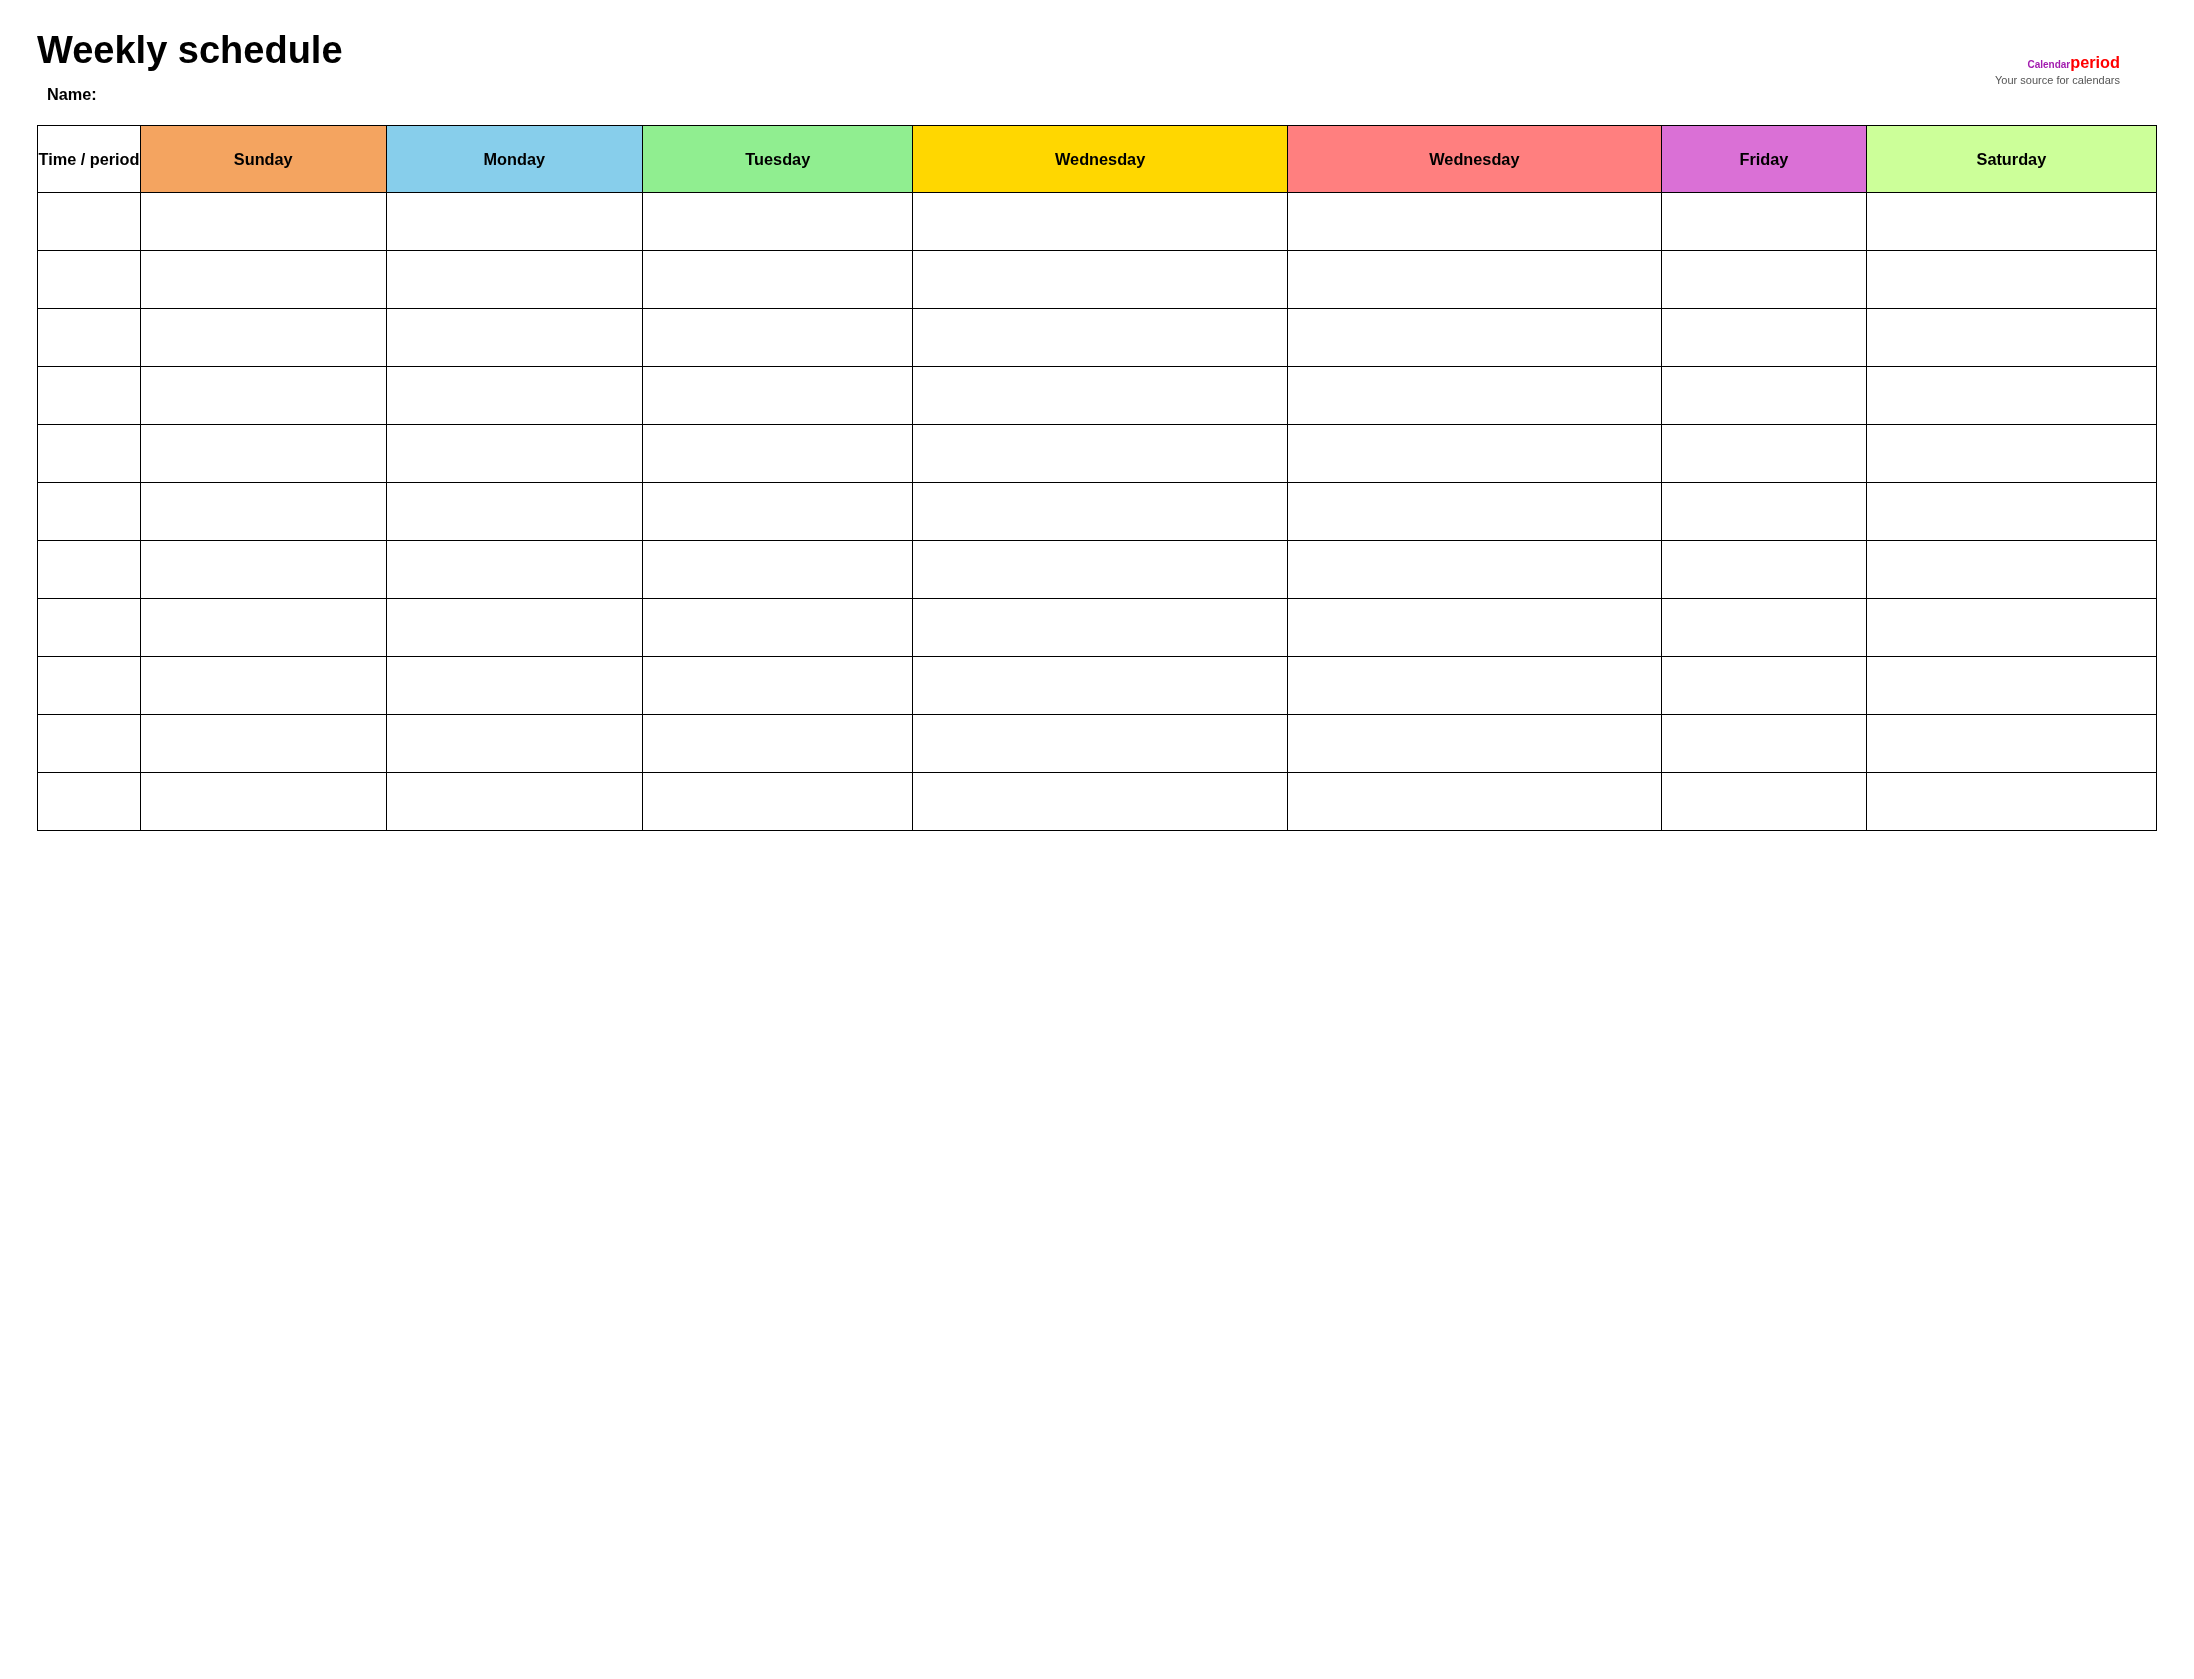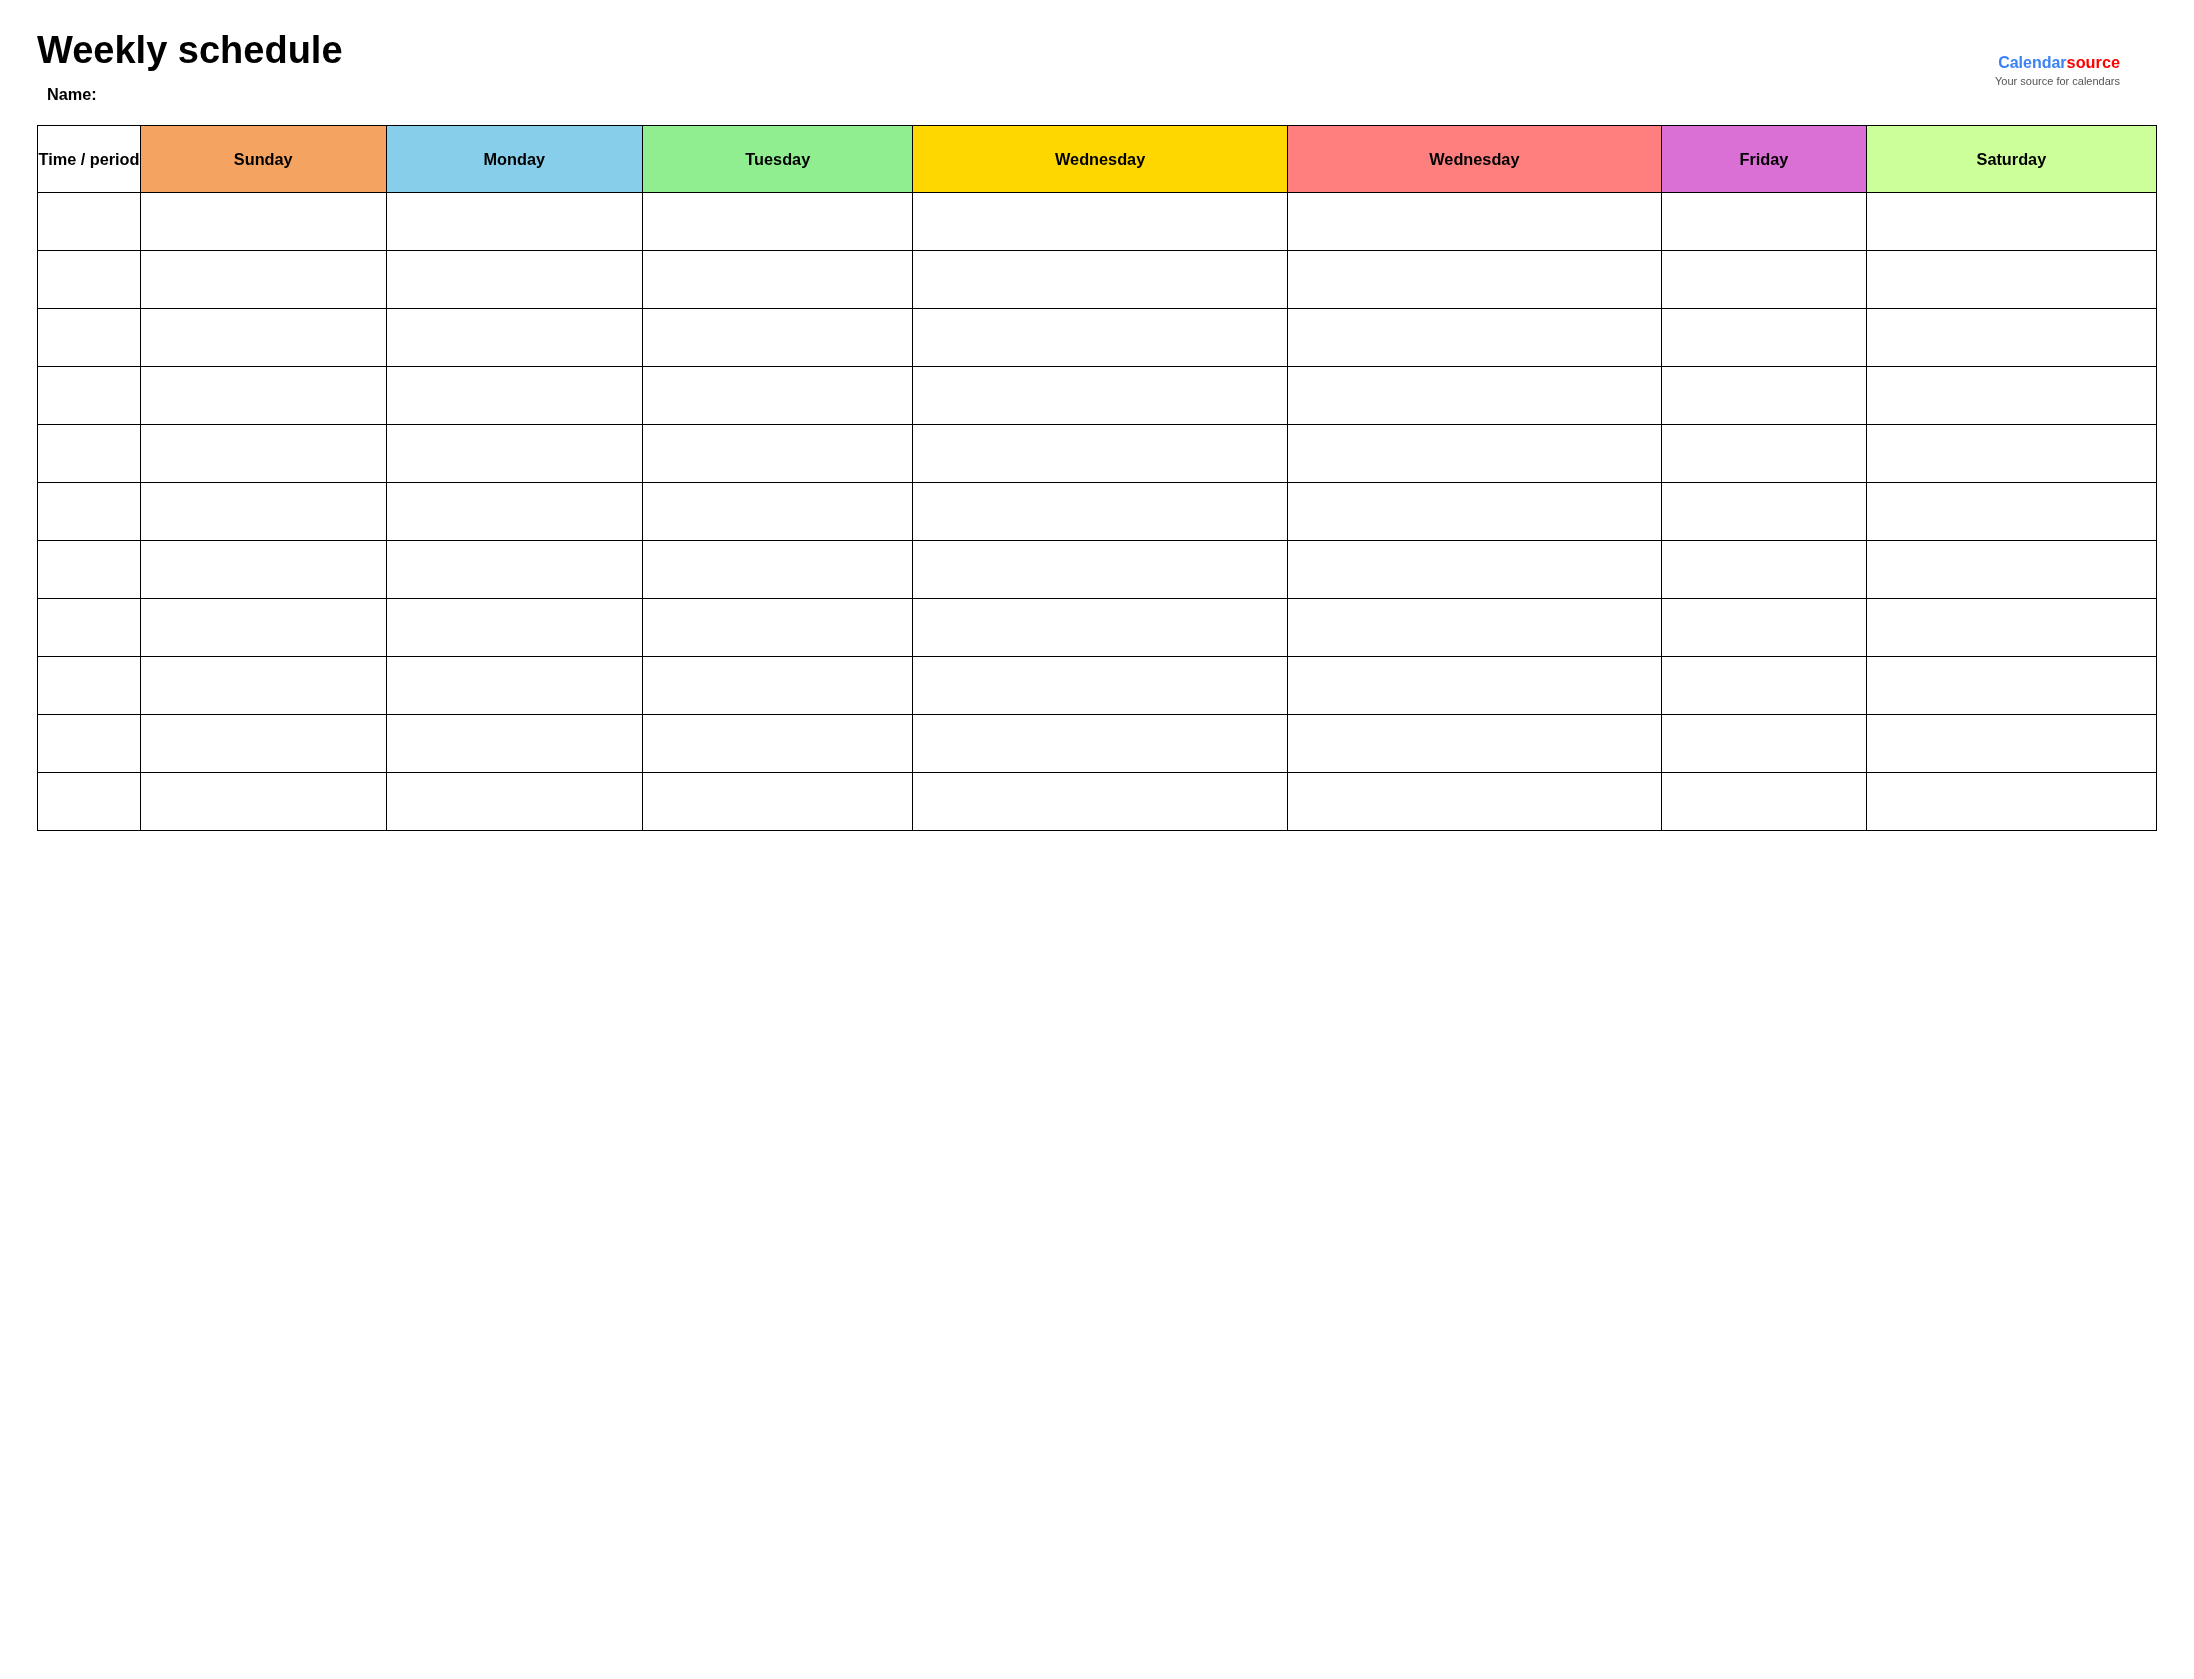--- a/index.html
+++ b/index.html
@@ -32,23 +32,23 @@
 
     .logo-container {
       position: absolute;
       top: 22px;
       right: 37px;
       text-align: right;
       line-height: 1.3;
     }
 
     .logo-calendar {
-      font-size: 16px;
-      font-weight: bold;
-      color: #3b82f6;
+      font-size: 10px;
+      font-weight: bold;
+      color: #a21caf;
     }
 
     .logo-pedia {
       color: #ff0000;
       font-size: 16.3px;
       font-weight: bold;
     }
 
     .logo-tagline {
       font-size: 11px;
@@ -124,21 +124,21 @@
       font-size: 9.6px;
       color: #555555;
     }
   </style>
 </head>
 <body>
 
 <div style="position: relative;">
   <div class="logo-container">
     <span>
-      <span class="logo-calendar">Calendar</span><span class="logo-pedia">source</span>
+      <span class="logo-calendar">Calendar</span><span class="logo-pedia">period</span>
     </span>
     <span class="logo-tagline">Your source for calendars</span>
   </div>
 
   <h1 class="page-title">Weekly schedule</h1>
 
   <div class="name-row">Name:</div>
 
   <table class="schedule-table">
     <thead>

